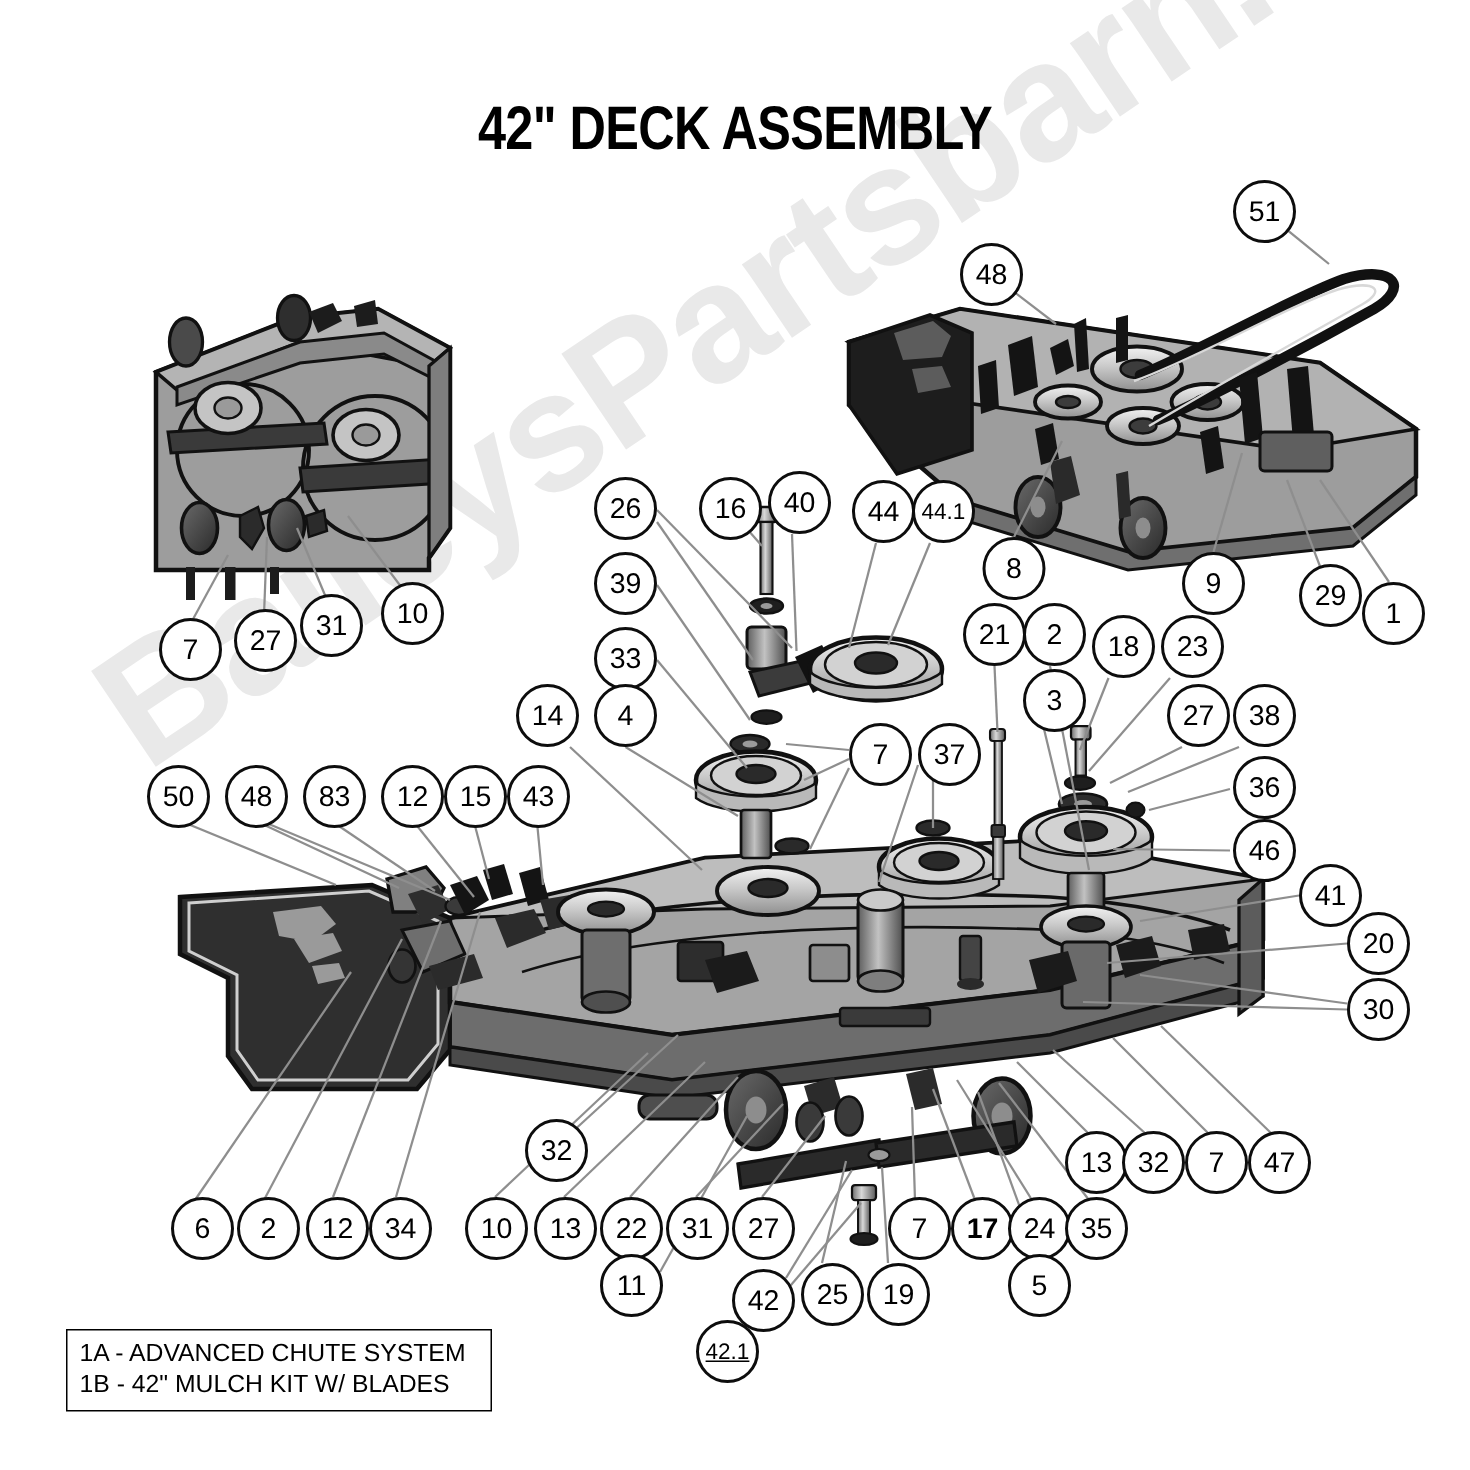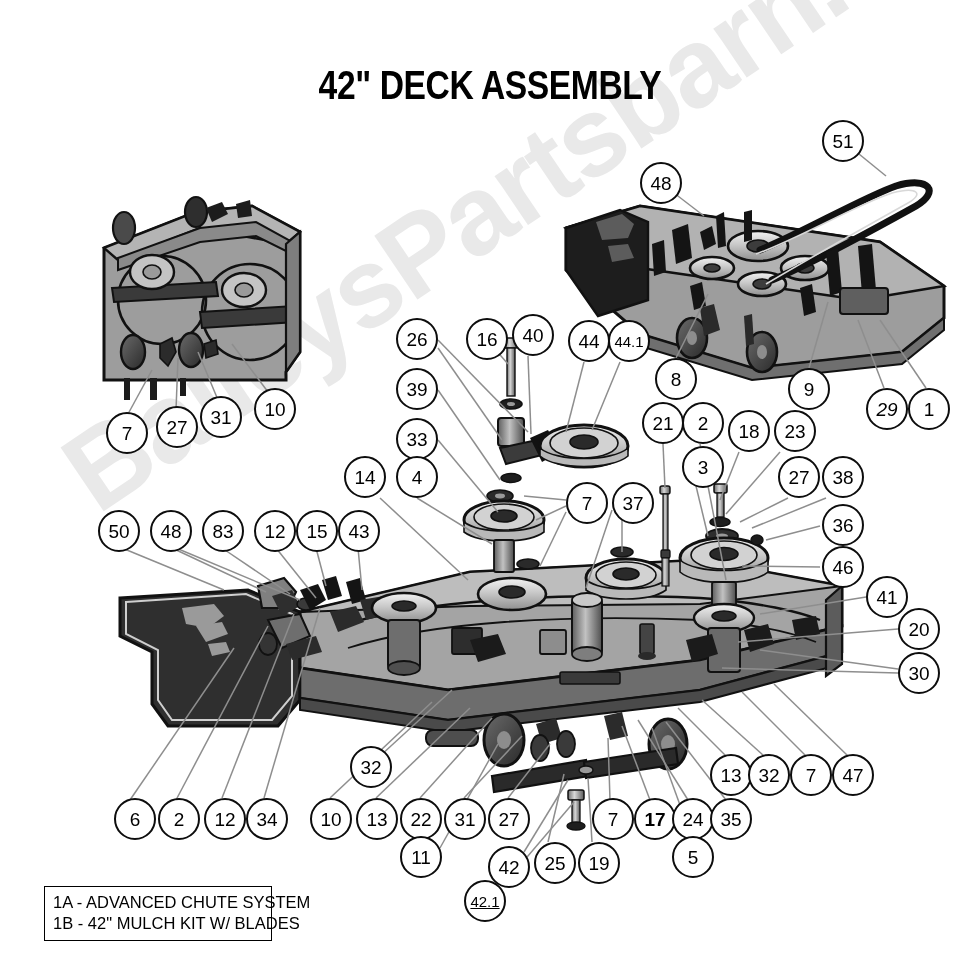--- a/index.html
+++ b/index.html
@@ -64,21 +64,21 @@
   
   .leaders{position:absolute;left:0;top:0;width:980px;height:980px;z-index:20;pointer-events:none;}
 
   
   .art{position:absolute;left:0;top:0;width:980px;height:980px;z-index:10;}
 
   
   .legend{
     position:absolute;
     left:44px;top:886px;
-    width:228px;
+    width:284px;
     border:1.6px solid #000;
     background:#fff;
     padding:5px 8px 6px 8px;
     box-sizing:border-box;
     z-index:60;
   }
   .legend div{
     font-family:"Liberation Sans", sans-serif;
     font-size:16.5px;
     color:#000;
@@ -418,21 +418,21 @@
     </g>
   </svg>
 
   <div class="title">42" DECK ASSEMBLY</div>
 
   <div id="callout-layer">
       <div class="callout" style="left: 822px; top: 120px;">51</div>
       <div class="callout" style="left: 640px; top: 162px;">48</div>
       <div class="callout" style="left: 655px; top: 358px;">8</div>
       <div class="callout" style="left: 788px; top: 368px;">9</div>
-      <div class="callout" style="left: 866px; top: 388px; font-style: italic;">29</div>
+      <div class="callout" style="left: 866px; top: 376px;">29</div>
       <div class="callout" style="left: 908px; top: 388px;">1</div>
       <div class="callout" style="left: 396px; top: 318px;">26</div>
       <div class="callout" style="left: 466px; top: 318px;">16</div>
       <div class="callout" style="left: 512px; top: 314px;">40</div>
       <div class="callout" style="left: 568px; top: 320px;">44</div>
       <div class="callout small-txt" style="left: 608px; top: 320px;">44.1</div>
       <div class="callout" style="left: 396px; top: 368px;">39</div>
       <div class="callout" style="left: 396px; top: 418px;">33</div>
       <div class="callout" style="left: 344px; top: 456px;">14</div>
       <div class="callout" style="left: 396px; top: 456px;">4</div>

